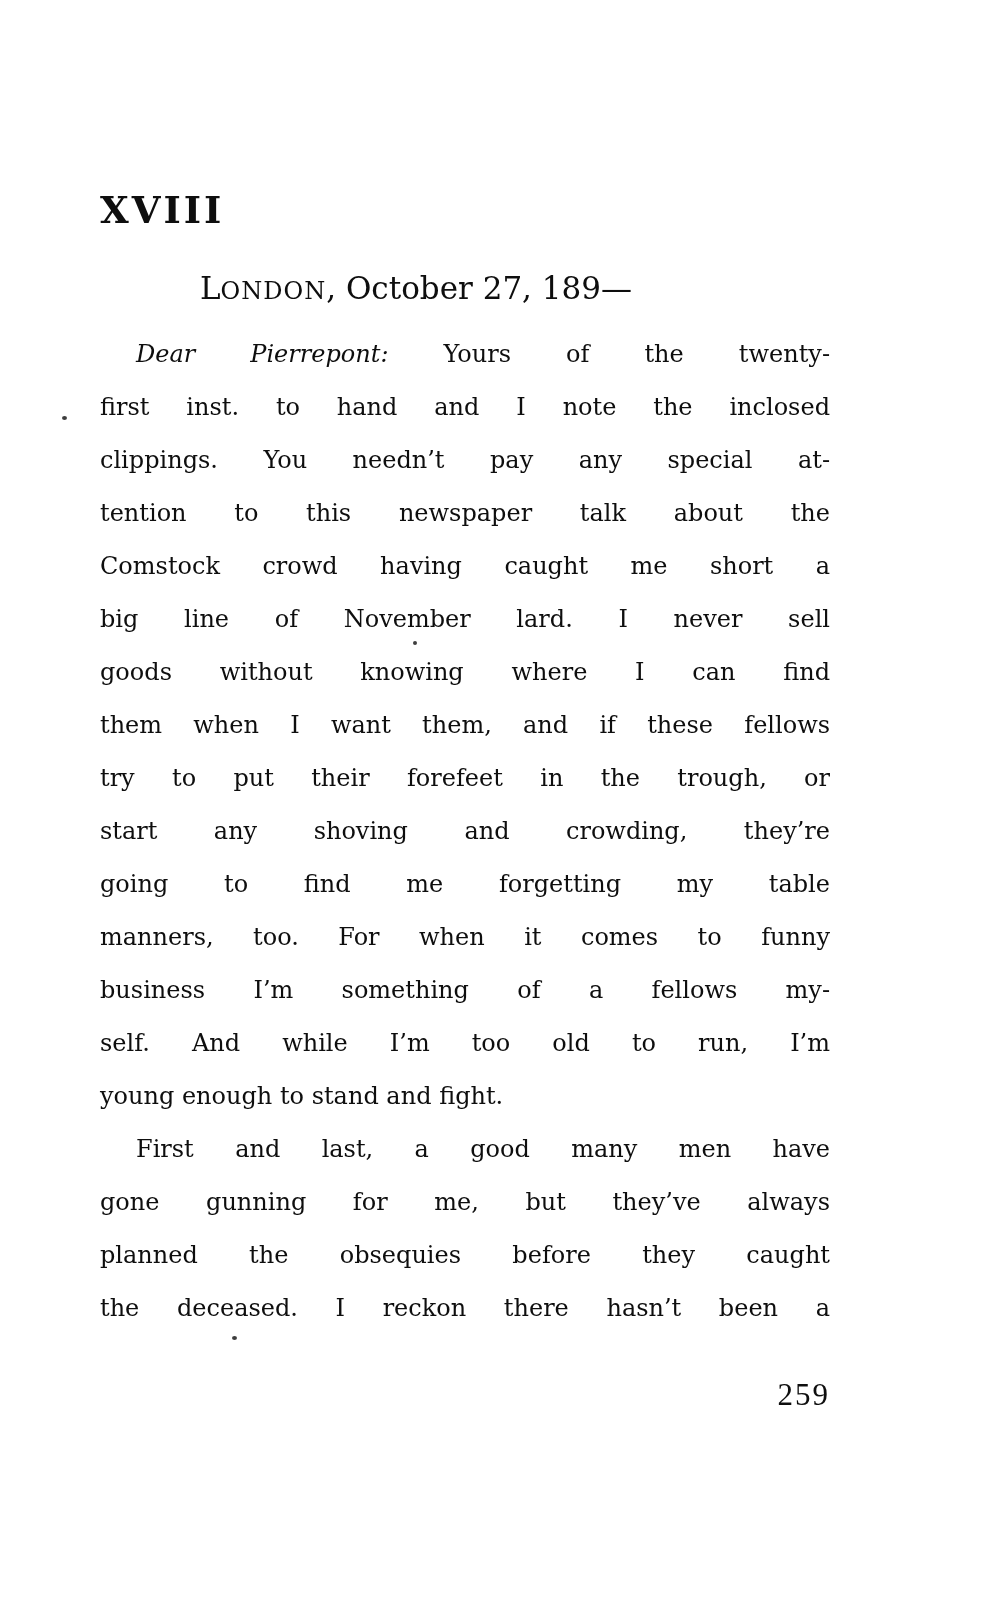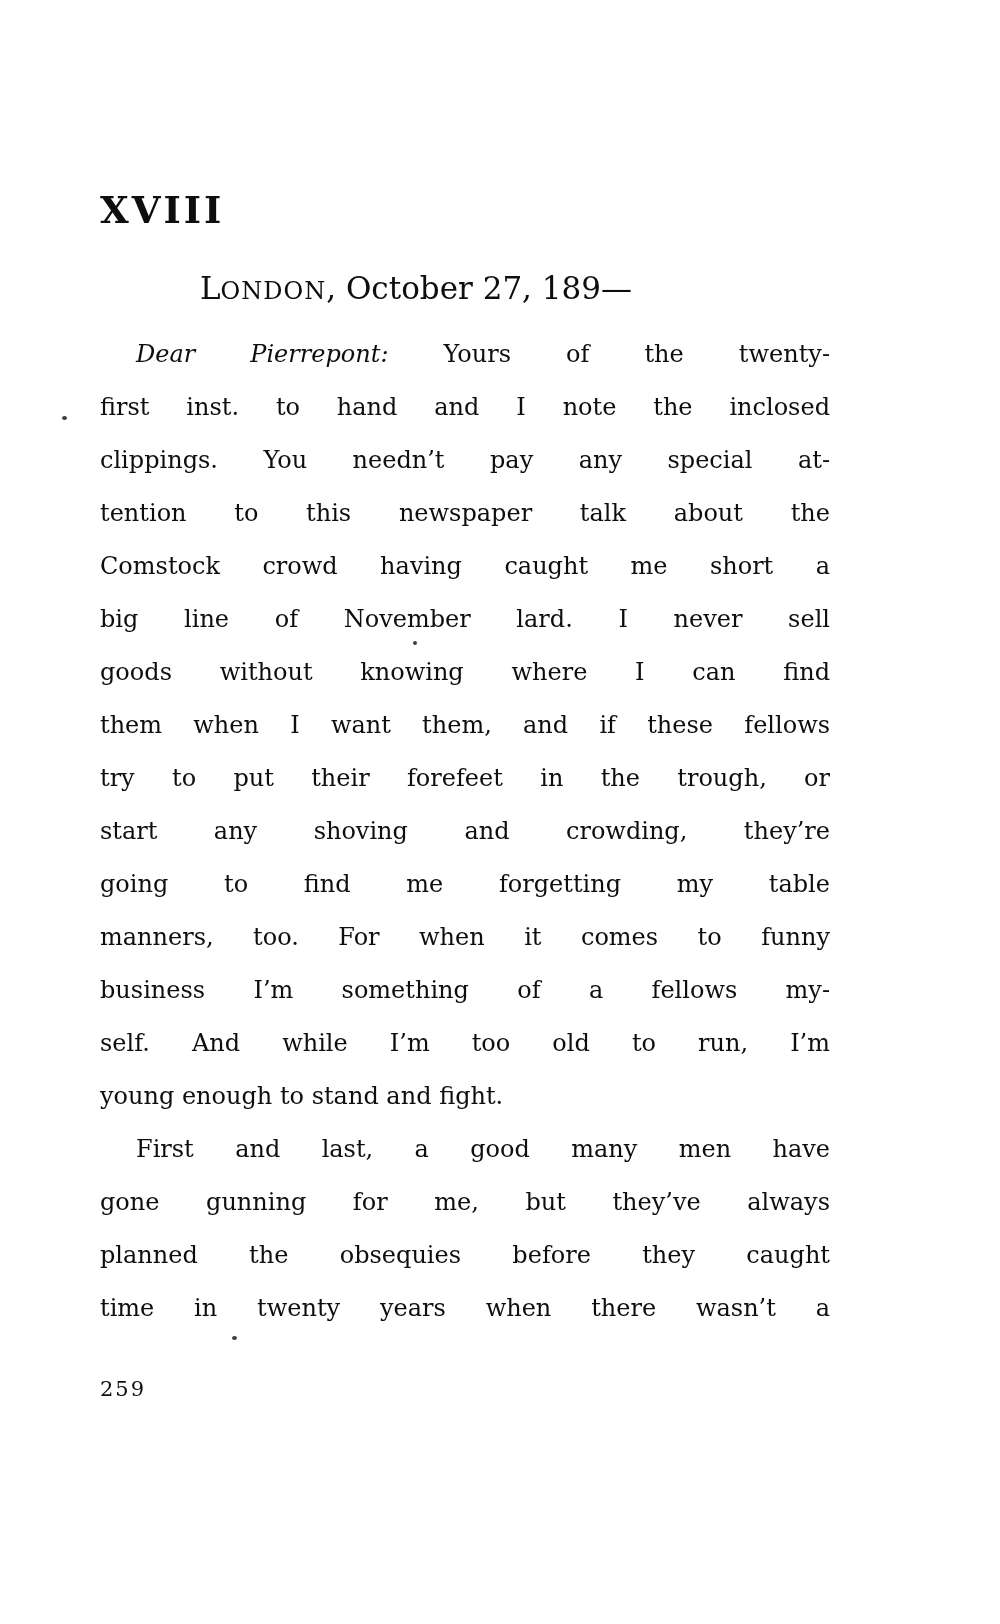--- a/index.html
+++ b/index.html
@@ -23,21 +23,21 @@
   .textblock {
     position:absolute; top:328px; left:100px; width:730px;
     font-size:24px; line-height:53px;
   }
   .line { text-align:justify; text-align-last:justify; height:53px; }
   .line.endline { text-align-last:left; }
   .line.indent { text-indent:36px; }
   .it { font-style:italic; }
   .pagenum {
     position:absolute; top:1377px; left:100px; width:730px;
-    text-align:left; font-size:21px; letter-spacing:2px;
+    text-align:right; font-size:31px; letter-spacing:2px;font-family:Liberation Serif, serif;
   }
   .speck { position:absolute; background:#1c1c1c; border-radius:50%; opacity:.85; }
   .speck.s1 { left:62px;  top:416px;  width:5px; height:4px; }
   .speck.s2 { left:413px; top:641px;  width:4px; height:4px; }
   .speck.s3 { left:232px; top:1336px; width:5px; height:4px; }
 </style>
 </head>
 <body>
 
 <div class="heading">XVIII</div>
@@ -56,20 +56,20 @@
   <div class="line">try to put their forefeet in the trough, or</div>
   <div class="line">start any shoving and crowding, they’re</div>
   <div class="line">going to find me forgetting my table</div>
   <div class="line">manners, too. For when it comes to funny</div>
   <div class="line">business I’m something of a fellows my-</div>
   <div class="line">self. And while I’m too old to run, I’m</div>
   <div class="line endline">young enough to stand and fight.</div>
   <div class="line indent">First and last, a good many men have</div>
   <div class="line">gone gunning for me, but they’ve always</div>
   <div class="line">planned the obsequies before they caught</div>
-  <div class="line">time in twenty years when there wasn’t a</div>
+  <div class="line">the deceased. I reckon there hasn’t been a</div>
 </div>
 
 <div class="pagenum">259</div>
 
 <div class="speck s1"></div>
 <div class="speck s2"></div>
 <div class="speck s3"></div>
 
 </body></html>

